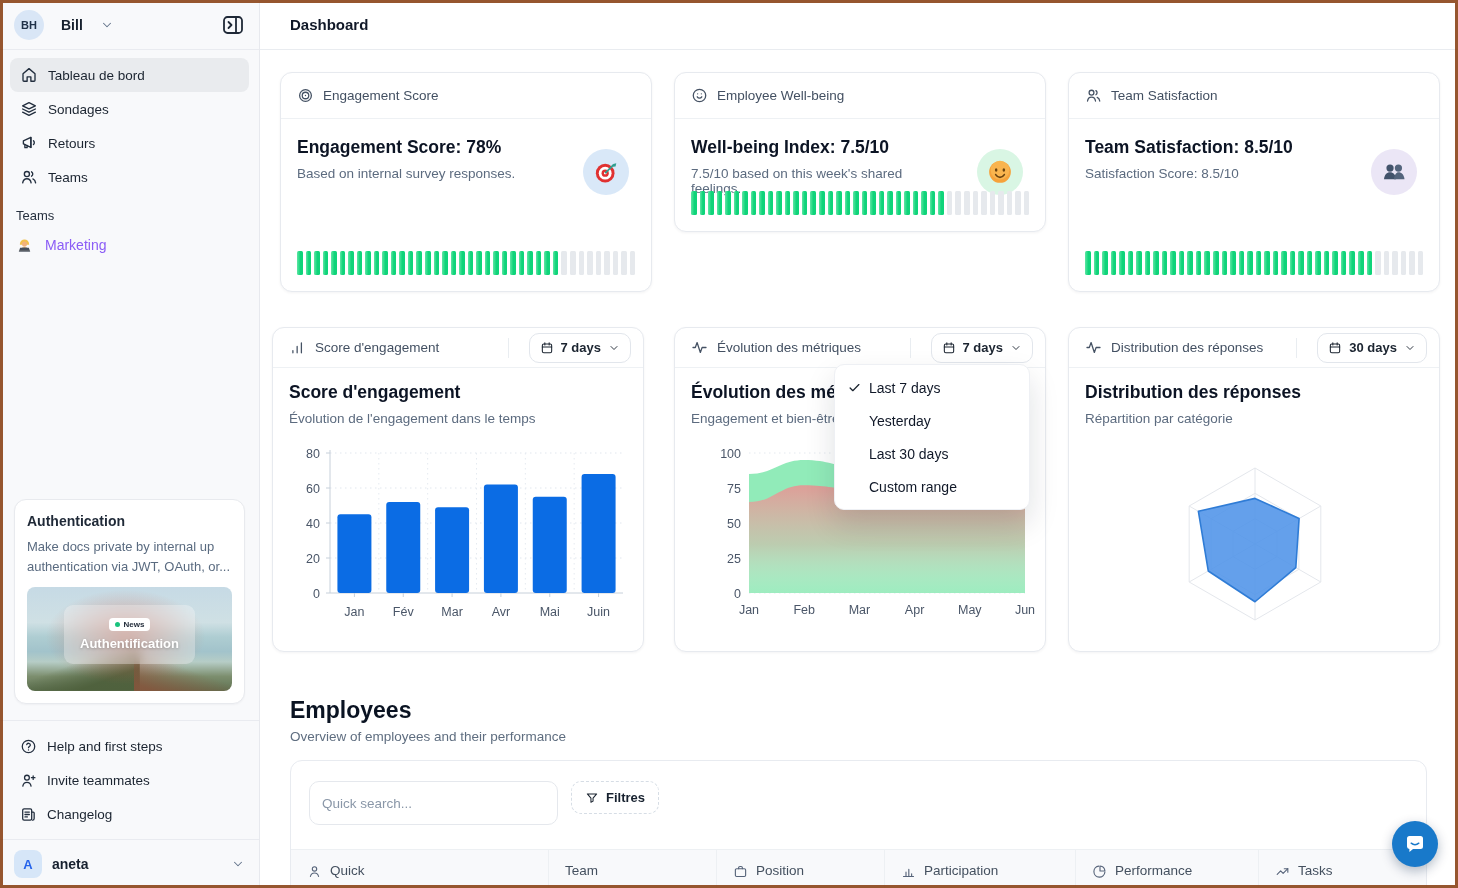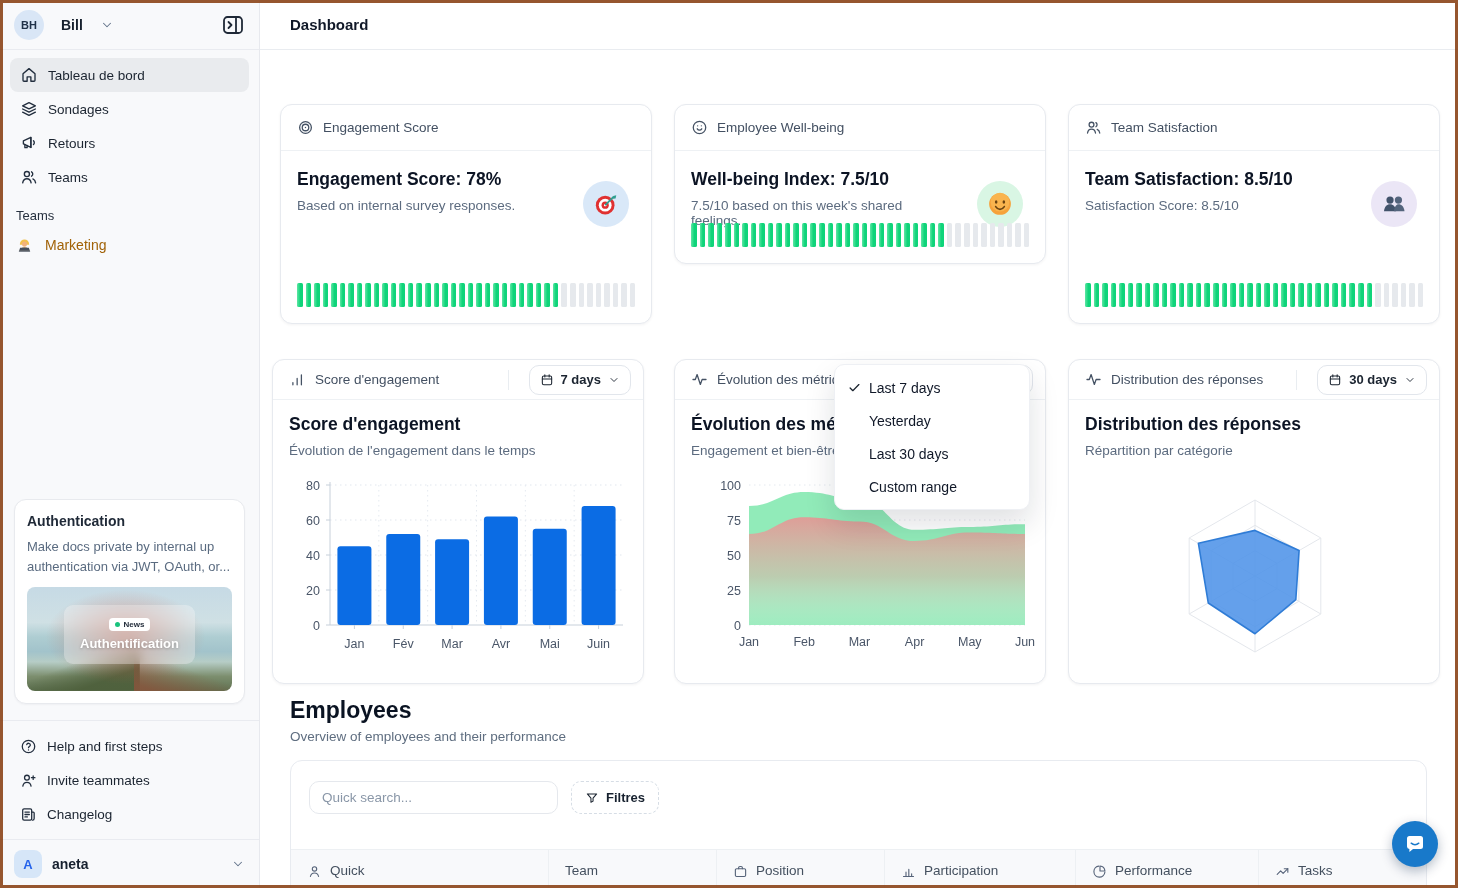--- a/index.html
+++ b/index.html
@@ -18,21 +18,21 @@
   .ws { display:flex; align-items:center; gap:17px; cursor:pointer; }
   .ws-avatar { width:30px; height:30px; border-radius:50%; background:#d9e6f6; color:#203249; font-size:11px; font-weight:700; display:flex; align-items:center; justify-content:center; }
   .ws-name { font-size:14px; font-weight:700; color:#16202e; }
   .chev { width:14px; height:14px; color:#64748b; }
   .collapse-btn { width:24px; height:24px; color:#1f2937; background:none; border:none; cursor:pointer; padding:0; }
   .sb-nav { padding:8px 10px 0 10px; }
   .sb-item { height:34px; display:flex; align-items:center; gap:10px; padding:0 10px; border-radius:8px; font-size:13.5px; font-weight:500; color:#1b2430; cursor:pointer; }
   .sb-item.active { background:#e9ebee; }
   .sb-item .ic { width:18px; height:18px; color:#222e3e; }
   .sb-section { margin:14px 16px 4px 16px; font-size:13px; font-weight:500; color:#27313f; }
-  .sb-team { height:36px; display:flex; align-items:center; gap:12px; padding:0 16px; font-size:14px; font-weight:500; color:#a16207; cursor:pointer; }
+  .sb-team { height:36px; display:flex; align-items:center; gap:12px; padding:0 16px; font-size:14px; font-weight:500; color:#8b5cf6; cursor:pointer; }
   .sb-team .emo { width:17px; height:17px; }
   .sb-spacer { flex:1; }
 
   .promo { margin:10px 14px; background:#fff; border:1px solid #e8eaee; border-radius:12px; padding:13px 12px 12px 12px; box-shadow:0 1px 2px rgba(16,24,40,.04); cursor:pointer; }
   .promo-title { font-size:14px; font-weight:700; color:#1f2937; }
   .promo-body { margin-top:8px; font-size:13px; line-height:1.5; color:#5a6b80; }
   .promo-img { position:relative; margin-top:11px; height:104px; border-radius:8px; overflow:hidden;
     background:
       linear-gradient(200deg, rgba(120,60,40,0) 55%, rgba(136,84,60,.85) 92%) right bottom/48% 55% no-repeat,
       radial-gradient(ellipse 60% 70% at 48% 48%, rgba(205,92,70,.55), rgba(205,92,70,0) 65%),
@@ -48,21 +48,21 @@
   .sb-foot .sb-item .ic { width:17px; height:17px; }
   .account { height:49px; border-top:1px solid #e9ebf0; display:flex; align-items:center; gap:10px; padding:0 14px; cursor:pointer; }
   .acc-avatar { width:28px; height:28px; border-radius:8px; background:#d6e6f8; color:#2563eb; font-weight:700; font-size:13px; display:flex; align-items:center; justify-content:center; }
   .acc-name { font-size:14px; font-weight:700; color:#16202e; flex:1; }
 
   
   .main { position:absolute; left:260px; top:0; right:0; bottom:0; background:#fff; }
   .topbar { height:50px; border-bottom:1px solid #e9ecf0; display:flex; align-items:center; padding:0 30px; }
   .topbar-title { font-size:15px; font-weight:600; color:#101828; }
 
-  .card { position:absolute; width:372px; background:#fff; border:1px solid #e7eaef; border-radius:12px; box-shadow:0 1px 3px rgba(16,24,40,.05);margin-top:32px; }
+  .card { position:absolute; width:372px; background:#fff; border:1px solid #e7eaef; border-radius:12px; box-shadow:0 1px 3px rgba(16,24,40,.05); }
   .card-head { display:flex; align-items:center; gap:9px; padding:0 12px 0 16px; border-bottom:1px solid #eef1f4; color:#435062; font-size:13.5px; font-weight:500; }
   .stat-card .card-head { height:46px; }
   .chart-card .card-head { height:40px; }
   .card-head .ic { width:17px; height:17px; color:#455264; }
   .card-head .head-label { flex:1; white-space:nowrap; overflow:hidden; }
   .head-divider { width:1px; height:20px; background:#e9edf1; margin-right:11px; }
   .range-btn { display:flex; align-items:center; gap:7px; height:30px; padding:0 10px; border:1px solid #e2e6ec; border-radius:10px; background:#fff; font-size:13px; font-weight:600; color:#1b2430; cursor:pointer; }
   .range-btn .ic { width:14px; height:14px; color:#1b2430; }
   .range-btn .chev { width:12px; height:12px; }
 
@@ -81,21 +81,21 @@
   
   .dropdown { position:absolute; left:574px; top:364px; width:196px; background:#fff; border:1px solid #eef0f4; border-radius:10px; box-shadow:0 14px 30px rgba(15,23,42,.13); padding:6px 0; z-index:50; }
   .dd-item { height:33px; display:flex; align-items:center; padding:0 12px; font-size:14px; color:#101828; cursor:pointer; }
   .dd-check { width:20px; height:16px; margin-right:2px; color:#1b2430; display:inline-flex; }
   .dd-check svg { width:15px; height:15px; stroke:currentColor; fill:none; stroke-width:2; stroke-linecap:round; stroke-linejoin:round; }
 
   
   .emp-title { position:absolute; left:30px; top:697px; font-size:23px; font-weight:800; color:#0a1322; }
   .emp-sub { position:absolute; left:30px; top:729px; font-size:13.5px; color:#5f6e80; }
   .emp-panel { position:absolute; left:30px; top:760px; width:1137px; height:170px; background:#fff; border:1px solid #e8ebf0; border-radius:12px; overflow:hidden; }
-  .search-input { position:absolute; left:18px; top:20px; width:249px; height:33px; border:1px solid #e5e8ed; border-radius:10px; padding:0 12px; font-size:13.5px; color:#16202e; font-family:inherit; outline:none; }
+  .search-input { position:absolute; left:18px; top:20px; width:249px; height:44px; border:1px solid #e5e8ed; border-radius:10px; padding:0 12px; font-size:13.5px; color:#16202e; font-family:inherit; outline:none; }
   .search-input::placeholder { color:#8a97a8; }
   .filter-btn { position:absolute; left:280px; top:20px; height:33px; display:flex; align-items:center; gap:7px; padding:0 13px; border:1px dashed #d6dde5; border-radius:10px; background:#fff; font-size:13px; font-weight:600; color:#16202e; cursor:pointer; }
   .filter-btn .ic { width:14px; height:14px; color:#1b2430; }
   .thead { position:absolute; left:0; right:0; top:88px; bottom:0; display:flex; background:#f8f9fb; border-top:1px solid #edf0f3; }
   .th { display:flex; align-items:flex-start; gap:8px; padding:13px 8px 0 16px; font-size:13.5px; font-weight:500; color:#44505f; border-right:1px solid #edf0f3; }
   .th:last-child { border-right:none; }
   .th .ic { width:15px; height:15px; color:#57647a; margin-top:1px; }
 
   .intercom { position:absolute; left:1392px; top:821px; width:46px; height:46px; border-radius:50%; background:#1879ca; box-shadow:0 4px 12px rgba(2,32,71,.3); display:flex; align-items:center; justify-content:center; cursor:pointer; z-index:60; }
   .intercom svg { width:24px; height:24px; }

